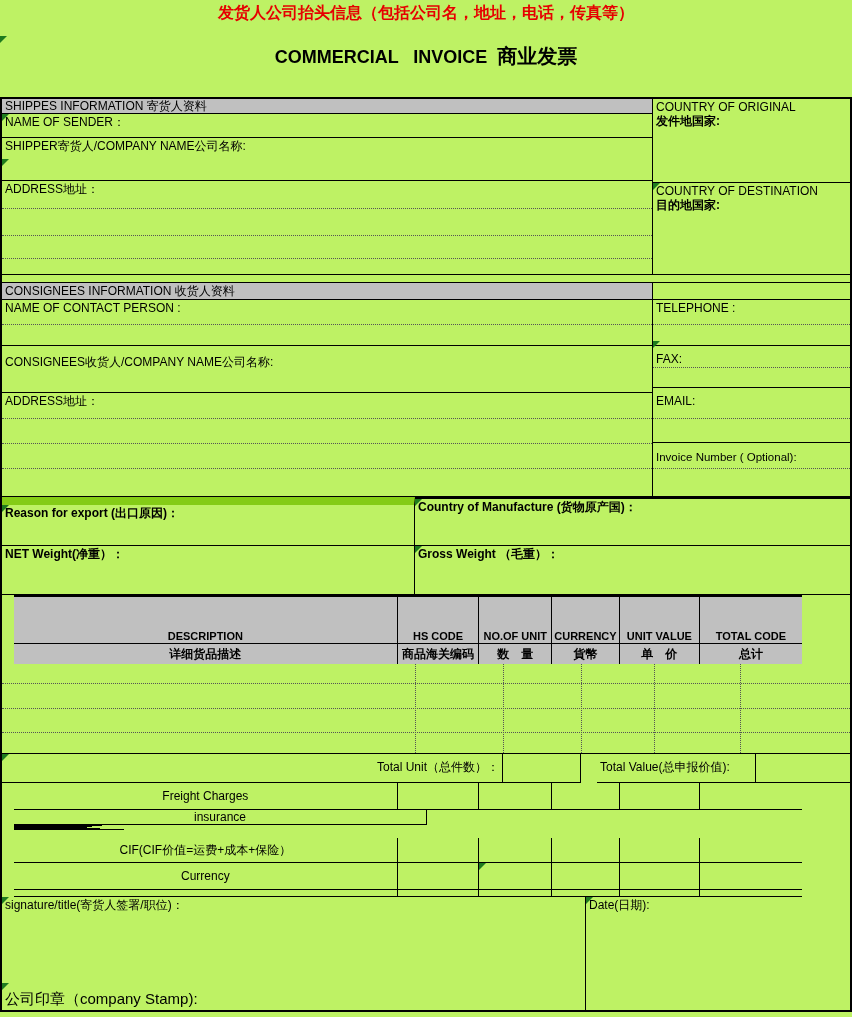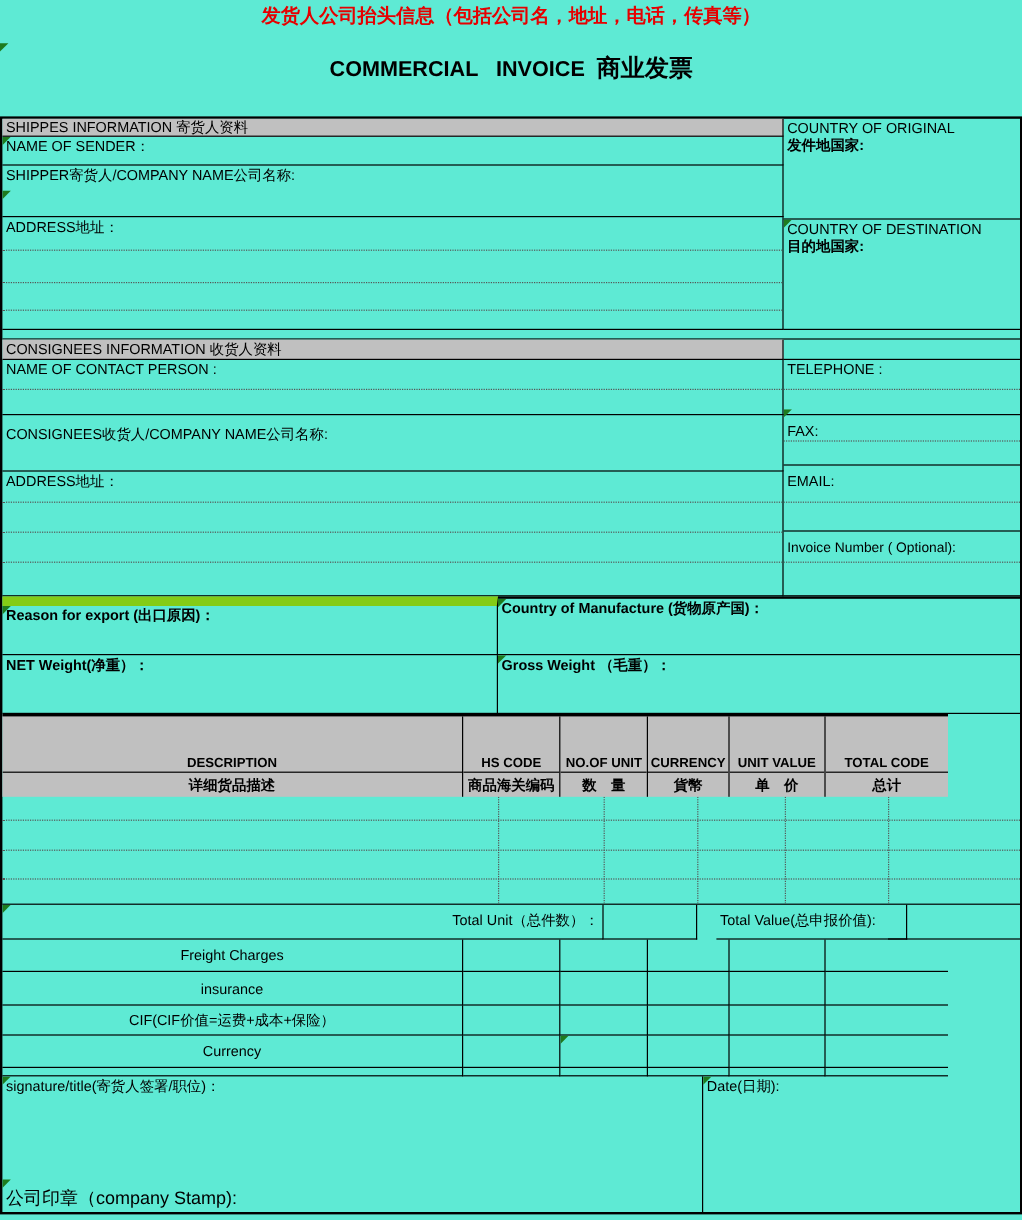--- a/index.html
+++ b/index.html
@@ -1,17 +1,17 @@
 <!DOCTYPE html>
 <html><head>
 <meta charset="utf-8">
 <style>
   html,body{margin:0;padding:0;background:#fff;}
   #sheet{
-    position:relative;width:852px;height:1017px;background:#5eead4;color:#000;
+    position:relative;width:852px;height:1017px;background:#bef264;color:#000;
     font-family:"Liberation Sans","DejaVu Sans",sans-serif;font-size:12px;
     overflow:hidden;
   }
   .topnote{
     position:absolute;left:0;top:3px;width:852px;text-align:center;
     font-weight:bold;font-size:16px;color:#e60000;white-space:pre;
   }
   .doctitle{
     position:absolute;left:0;top:43px;width:852px;text-align:center;
     font-weight:bold;font-size:18px;color:#000;white-space:pre;
@@ -29,21 +29,21 @@
   .noR{border-right:none;}
   .noB{border-bottom:none;}
   .gray{background:#c0c0c0;}
   .bold{font-weight:bold;}
   .dot{position:absolute;left:0;right:0;height:0;border-top:1px dotted #555;}
   .vdot{position:absolute;top:0;bottom:0;width:0;border-left:1px dotted #555;}
   .tri{
     position:absolute;width:0;height:0;left:0;top:0;
     border-top:7px solid #1e7b1e;border-right:7px solid transparent;
   }
-  .hrow{position:absolute;left:0;width:788px;display:flex;box-sizing:border-box;}
+  .hrow{position:absolute;left:12px;width:788px;display:flex;box-sizing:border-box;}
   .hrow > div{box-sizing:border-box;border-right:1px solid #000;border-bottom:1px solid #000;position:relative;overflow:hidden;}
   .hrow > div:last-child{border-right:none;}
   .w0{width:413px;}.w1{width:88px;}.w2{width:78px;}.w3{width:73px;}.w4{width:86px;}.w5{width:110px;}
   #itemhead{top:496px;height:69px;border-top:2px solid #000;background:#c0c0c0;}
   #itemhead > div{display:flex;flex-direction:column;border-bottom:none;}
   .hen{flex:1;display:flex;align-items:flex-end;justify-content:center;
        font-weight:bold;font-size:11px;border-bottom:1px solid #000;padding-bottom:1px;}
   .hcn{height:20px;display:flex;align-items:center;justify-content:center;
        font-weight:bold;font-size:12px;white-space:pre;}
   .crow > div{display:flex;align-items:center;justify-content:center;}
@@ -195,21 +195,21 @@
     <div class="cell noR" style="left:738px;top:655px;width:110px;height:29px;"></div>
 
     <div class="hrow crow" style="top:684px;height:27px;">
       <div class="w0 clabel">Freight Charges</div>
       <div class="w1"></div>
       <div class="w2"></div>
       <div class="w3"></div>
       <div class="w4"></div>
       <div class="w5"></div>
     </div>
-    <div class="hrow crow" style="top:711px;height:28px;">
+    <div class="hrow crow" style="top:711px;height:28px;flex-direction:column;">
       <div class="w0 clabel">insurance</div>
       <div class="w1"></div>
       <div class="w2"></div>
       <div class="w3"></div>
       <div class="w4"></div>
       <div class="w5"></div>
     </div>
     <div class="hrow crow" style="top:739px;height:25px;">
       <div class="w0 clabel">CIF(CIF价值=运费+成本+保险）</div>
       <div class="w1"></div>

